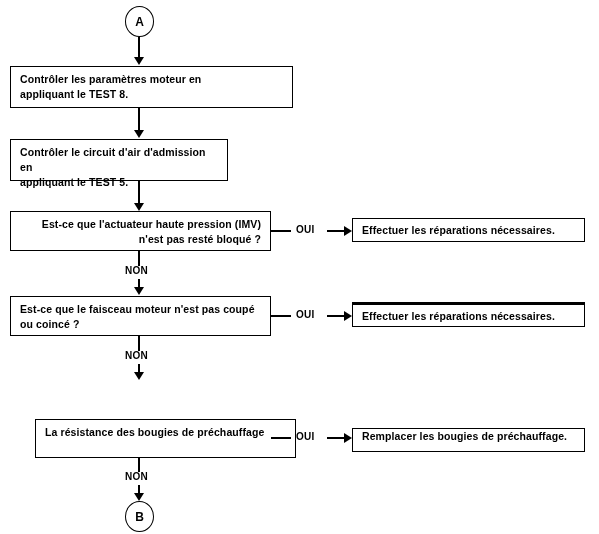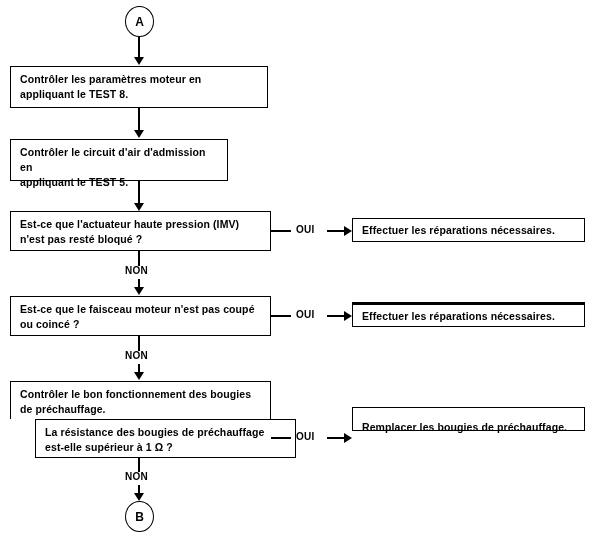--- a/index.html
+++ b/index.html
@@ -84,37 +84,37 @@
 <body>
 
 <div id="chart">
 
   <div class="term" style="left:125px; top:6px; width:29px; height:31px; line-height:31px;">
     <span>A</span>
   </div>
   <div class="line vline" style="left:138.2px; top:37px; height:21px;"></div>
   <div class="arrow-down" style="left:134px; top:57px;"></div>
 
-  <div class="node" style="left:10px; top:66px; width:258px; height:42px;">
+  <div class="node" style="left:10px; top:66px; width:283px; height:42px;">
     <span class="txt">Contrôler les paramètres moteur en</span>
     <span class="txt">appliquant le TEST 8.</span>
   </div>
 
   <div class="line vline" style="left:138.2px; top:108px; height:23px;"></div>
   <div class="arrow-down" style="left:134px; top:130px;"></div>
 
   <div class="node" style="left:10px; top:139px; width:218px; height:42px;">
     <span class="txt">Contrôler le circuit d'air d'admission en</span>
     <span class="txt">appliquant le TEST 5.</span>
   </div>
 
   <div class="line vline" style="left:138.2px; top:181px; height:23px;"></div>
   <div class="arrow-down" style="left:134px; top:203px;"></div>
 
-  <div class="node" style="left:10px; top:211px; width:261px; height:40px;">
+  <div class="node" style="left:10px; top:211px; width:261px; height:40px;text-align:right;">
     <span class="txt">Est-ce que l'actuateur haute pression (IMV)</span>
     <span class="txt">n'est pas resté bloqué ?</span>
   </div>
 
   <div class="line hline" style="left:271px; top:230px; width:20px;"></div>
   <div class="edge-label" style="left:296px; top:224px;">OUI</div>
   <div class="line hline" style="left:327px; top:230px; width:21px;"></div>
   <div class="arrow-right" style="left:344px; top:225.5px;"></div>
 
   <div class="node" style="left:352px; top:218px; width:233px; height:24px; padding-top:4px;">
@@ -138,36 +138,31 @@
 
   <div class="node heavy-top" style="left:352px; top:302px; width:233px; height:25px; padding-top:4px;">
     <span class="txt">Effectuer les réparations nécessaires.</span>
   </div>
 
   <div class="line vline" style="left:138.2px; top:336px; height:15px;"></div>
   <div class="edge-label" style="left:125px; top:350px;">NON</div>
   <div class="line vline" style="left:138.2px; top:364px; height:10px;"></div>
   <div class="arrow-down" style="left:134px; top:372px;"></div>
 
-  <div class="node nobottom" style="left:10px; top:381px; width:261px; height:38px;">
-    <span class="txt">Contrôler le bon fonctionnement des bougies</span>
-    <span class="txt">de préchauffage.</span>
-  </div>
 
   <div class="node" style="left:10px; top:419px; width:261px; height:39px;margin-left:25px;">
     <span class="txt">La résistance des bougies de préchauffage</span>
-    <span class="txt">est-elle supérieur à 1 Ω ?</span>
   </div>
 
   <div class="line hline" style="left:271px; top:437px; width:20px;"></div>
   <div class="edge-label" style="left:296px; top:431px;">OUI</div>
   <div class="line hline" style="left:327px; top:437px; width:21px;"></div>
   <div class="arrow-right" style="left:344px; top:432.5px;"></div>
 
-  <div class="node" style="left:352px; top:407px; width:233px; height:24px; padding-top:12px;">
+  <div class="node" style="left:352px; top:428px; width:233px; height:24px; padding-top:0;">
     <span class="txt">Remplacer les bougies de préchauffage.</span>
   </div>
 
   <div class="line vline" style="left:138.2px; top:458px; height:14px;"></div>
   <div class="edge-label" style="left:125px; top:471px;">NON</div>
   <div class="line vline" style="left:138.2px; top:485px; height:10px;"></div>
   <div class="arrow-down" style="left:134px; top:493px;"></div>
 
   <div class="term" style="left:125px; top:501px; width:29px; height:31px; line-height:31px;">
     <span>B</span>

